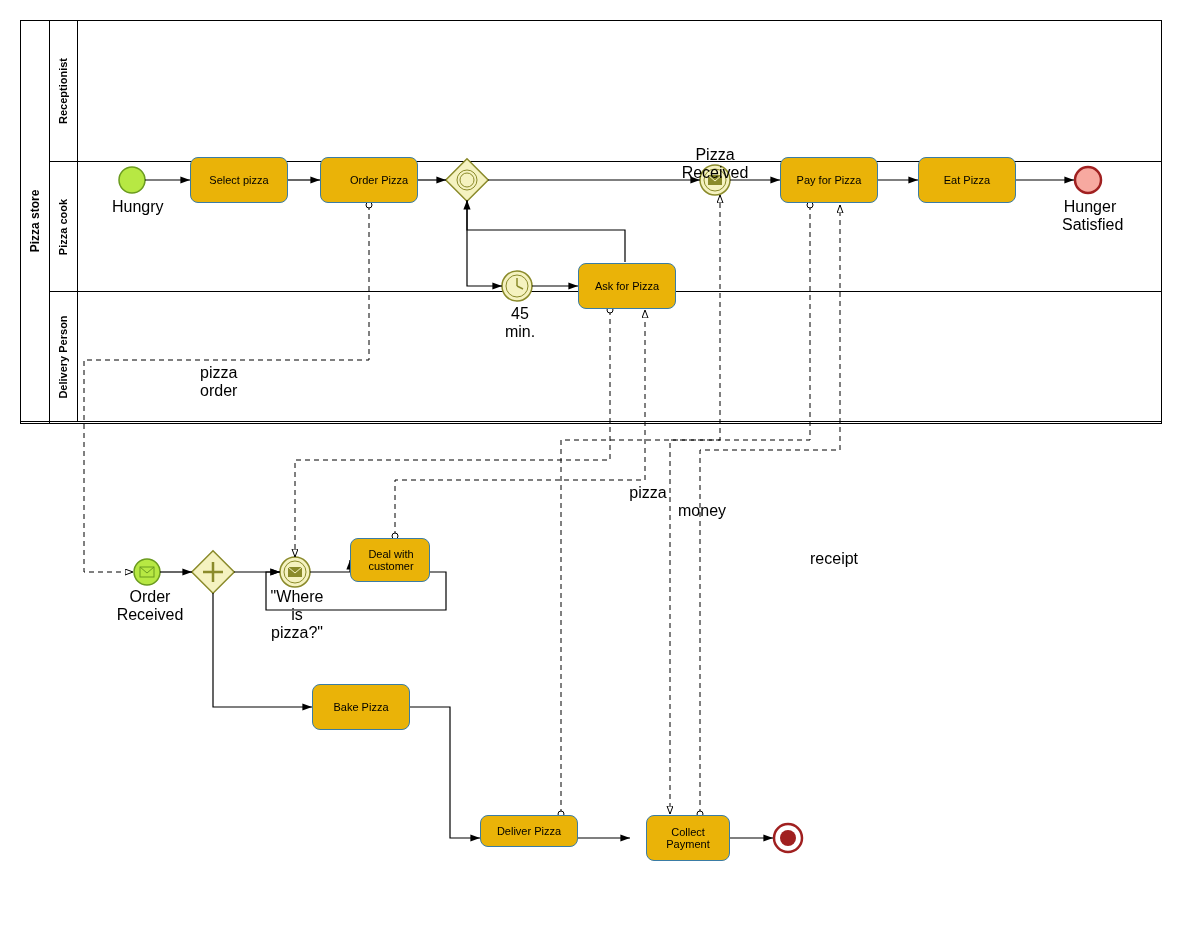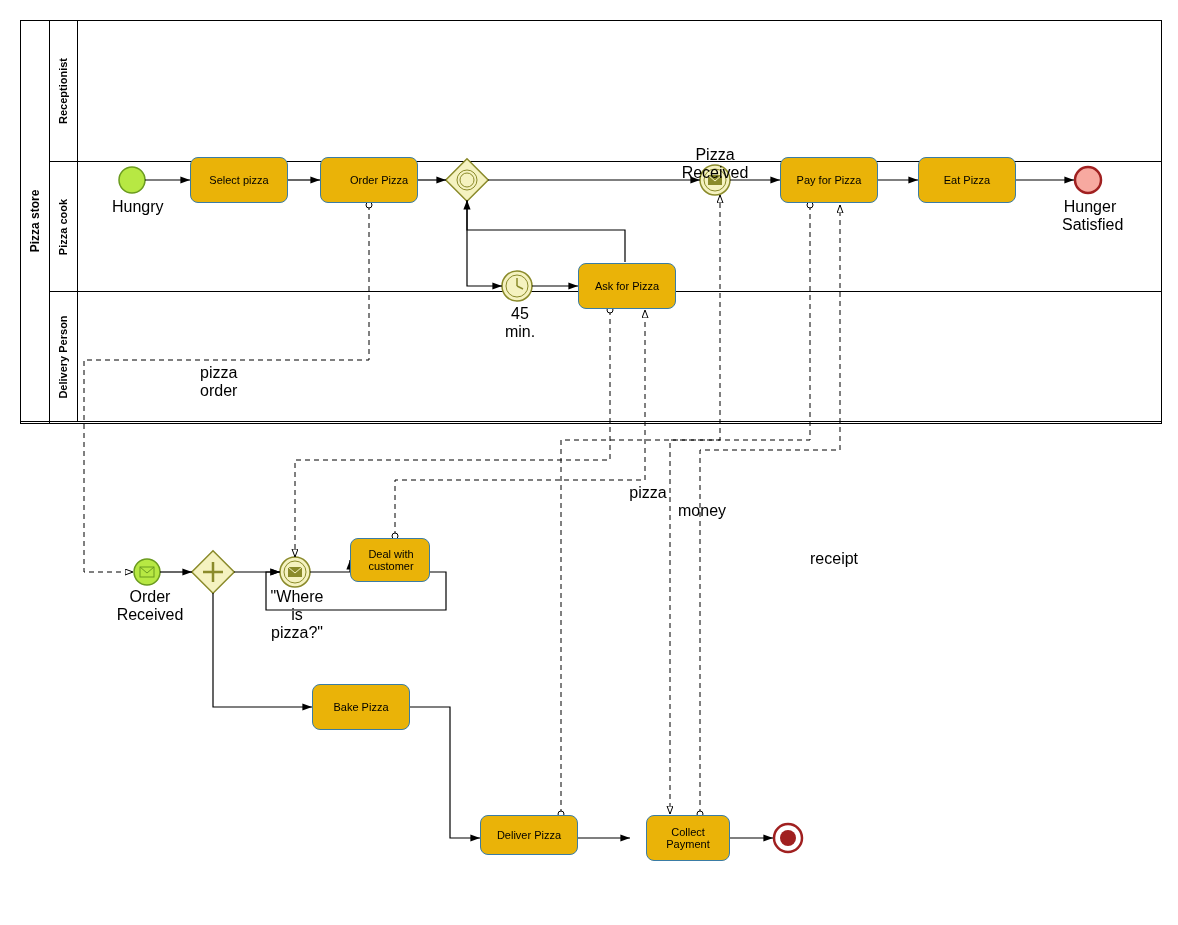--- a/index.html
+++ b/index.html
@@ -234,21 +234,21 @@
   <div class="task" style="left:898px; top:137px; width:98px; height:46px;">
     <span>Eat Pizza</span>
   </div>
 
   <div class="task" style="left:330px; top:518px; width:80px; height:44px;padding-left:6px;">
     <span>Deal with customer</span>
   </div>
   <div class="task" style="left:292px; top:664px; width:98px; height:46px;">
     <span>Bake Pizza</span>
   </div>
-  <div class="task" style="left:460px; top:795px; width:98px; height:40px;">
+  <div class="task" style="left:460px; top:795px; width:98px; height:32px;">
     <span>Deliver Pizza</span>
   </div>
   <div class="task" style="left:610px; top:795px; width:84px; height:46px;margin-left:16px;">
     <span>Collect Payment</span>
   </div>
 
   <div class="label" style="left:92px; top:178px; width:44px;"><span>Hungry</span></div>
   <div class="label" style="left:650px; top:126px; width:90px;"><span>Pizza Received</span></div>
   <div class="label" style="left:1042px; top:178px; width:56px;"><span>Hunger Satisfied</span></div>
   <div class="label" style="left:475px; top:285px; width:50px;"><span>45 min.</span></div>

